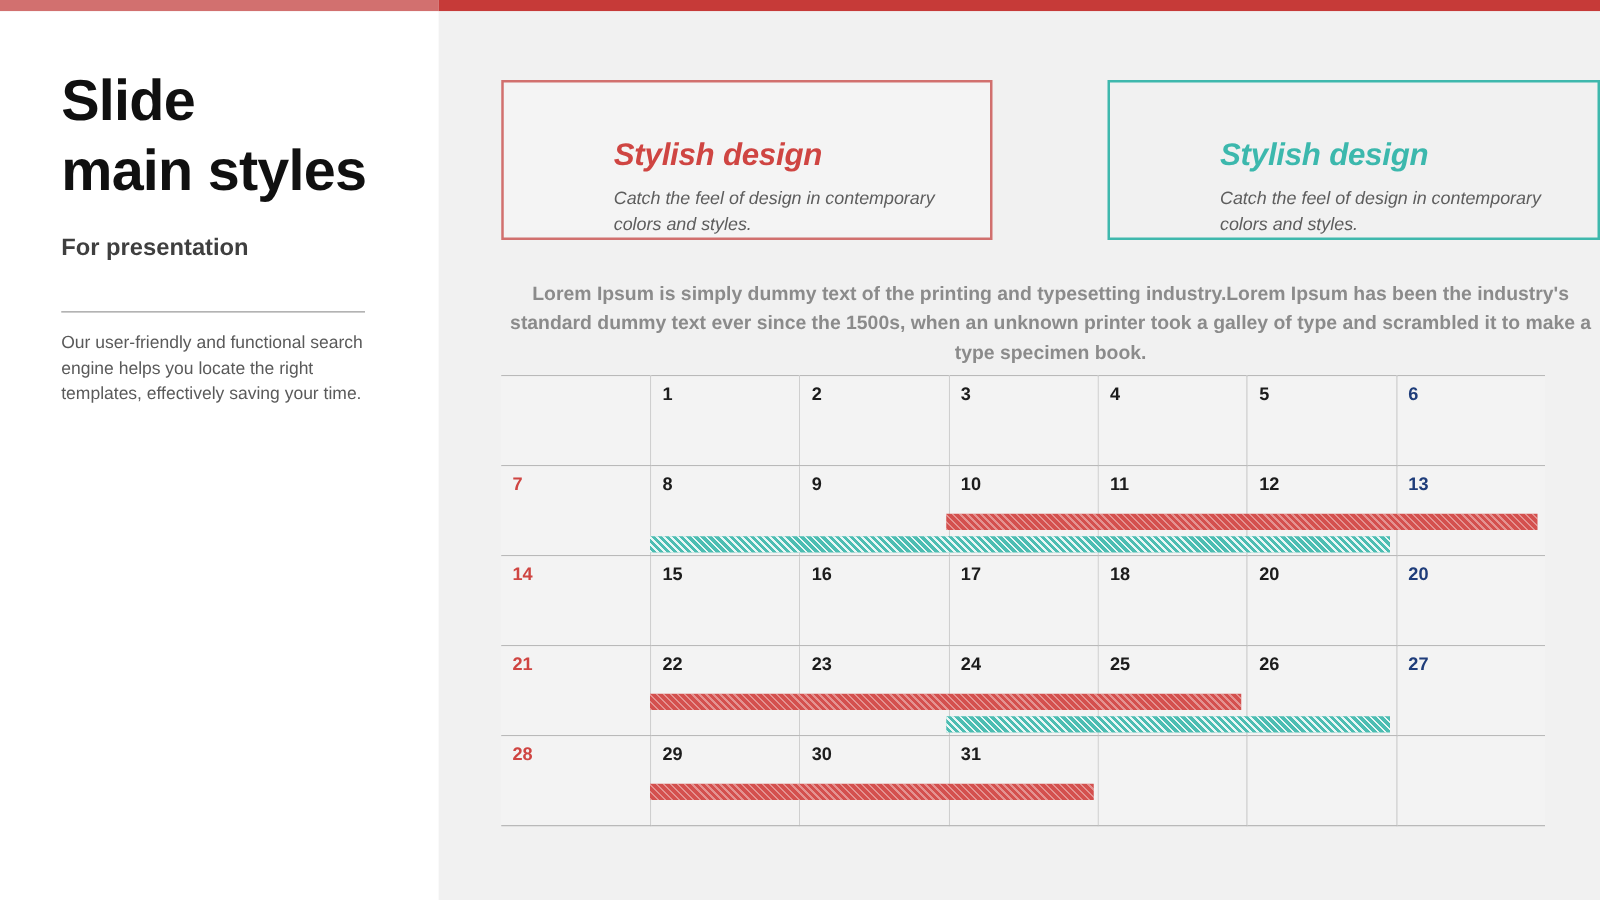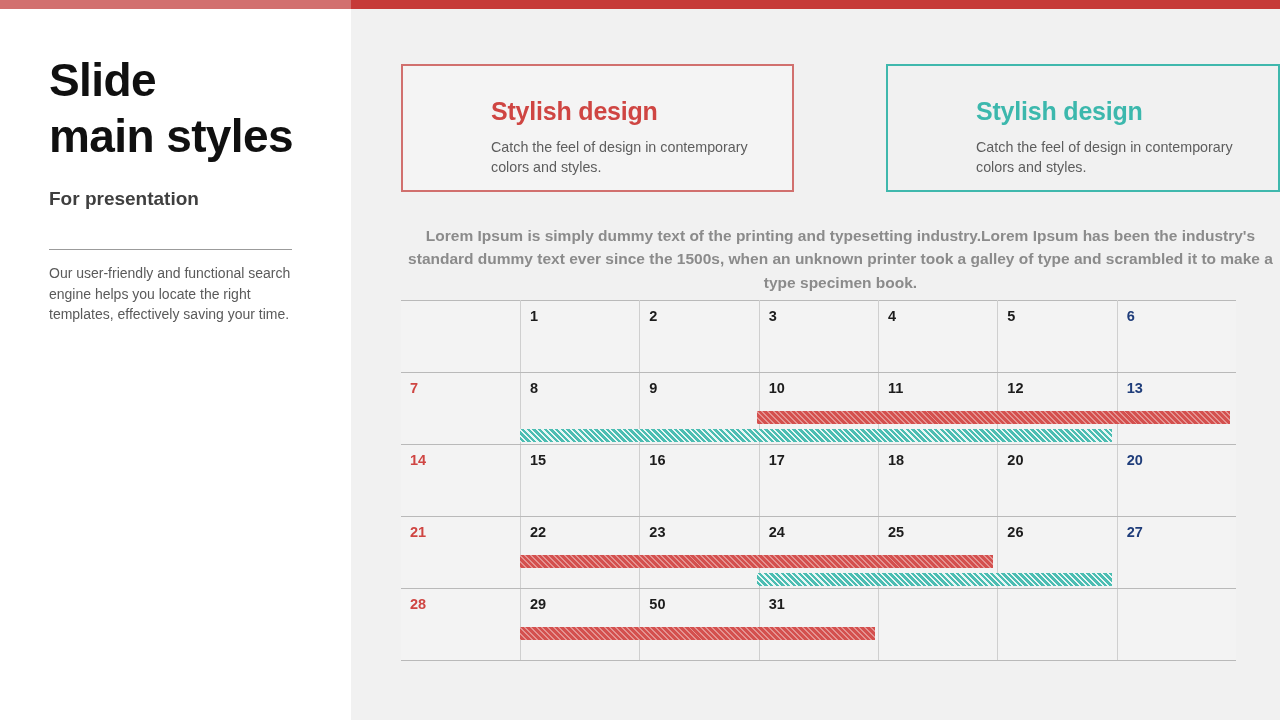--- a/index.html
+++ b/index.html
@@ -91,21 +91,22 @@
     position: absolute;
     left: 50px; top: 55px;
     width: 879px; height: 128px;
   }
   .card {
     position: absolute;
     top: 0;
     height: 100%;
     box-sizing: border-box;
     display: flex;
-    align-items: center;
+    align-items: flex-end;
+    font-style: italic;
   }
   .card-red {
     left: 0;
     width: 393px;
     border: 2px solid #d1706e;
     background: #f4f4f4;
   }
   .card-teal {
     left: 485px;
     width: 394px;
@@ -381,21 +382,21 @@
               </td>
             </tr>
             <tr>
               <td class="cell-h-tall col-sun" style="width: 119px;">
                 <span class="daynum sun">28</span>
               </td>
               <td class="cell-h-tall" style="width: 118.333px;">
                 <span class="daynum">29</span>
               </td>
               <td class="cell-h-tall" style="width: 118.333px;">
-                <span class="daynum">50</span>
+                <span class="daynum">30</span>
               </td>
               <td class="cell-h-tall" style="width: 118.333px;">
                 <span class="daynum">31</span>
               </td>
               <td class="cell-h-tall" style="width: 118.333px;"></td>
               <td class="cell-h-tall" style="width: 118.333px;"></td>
               <td class="cell-h-tall col-sat" style="width: 118.333px;"></td>
             </tr>
           </tbody>
       </table>

